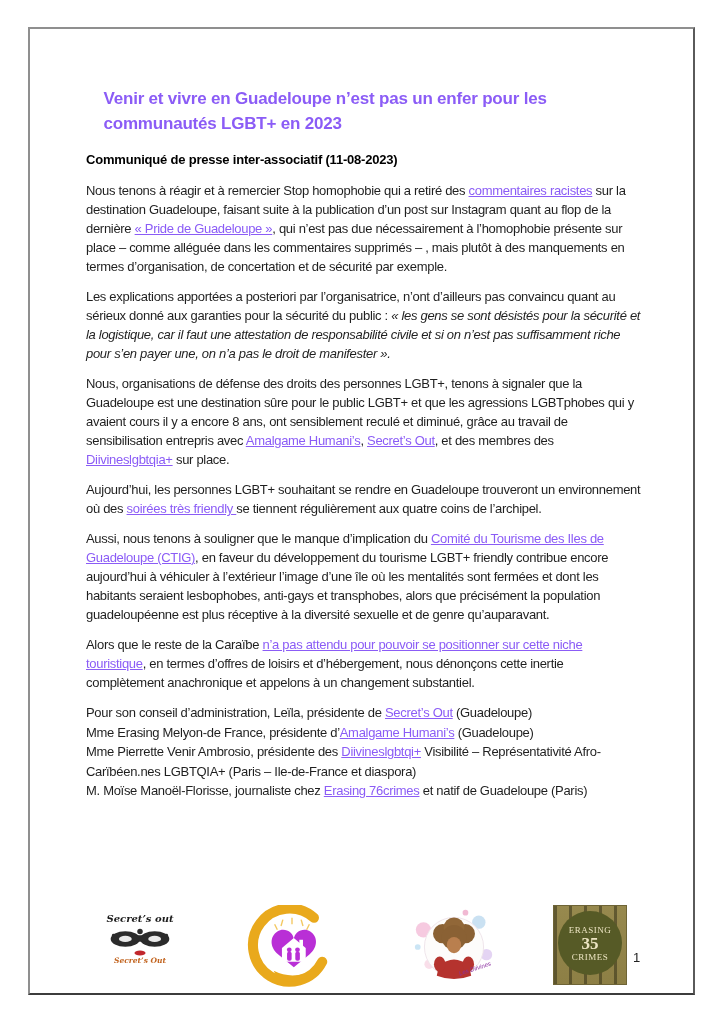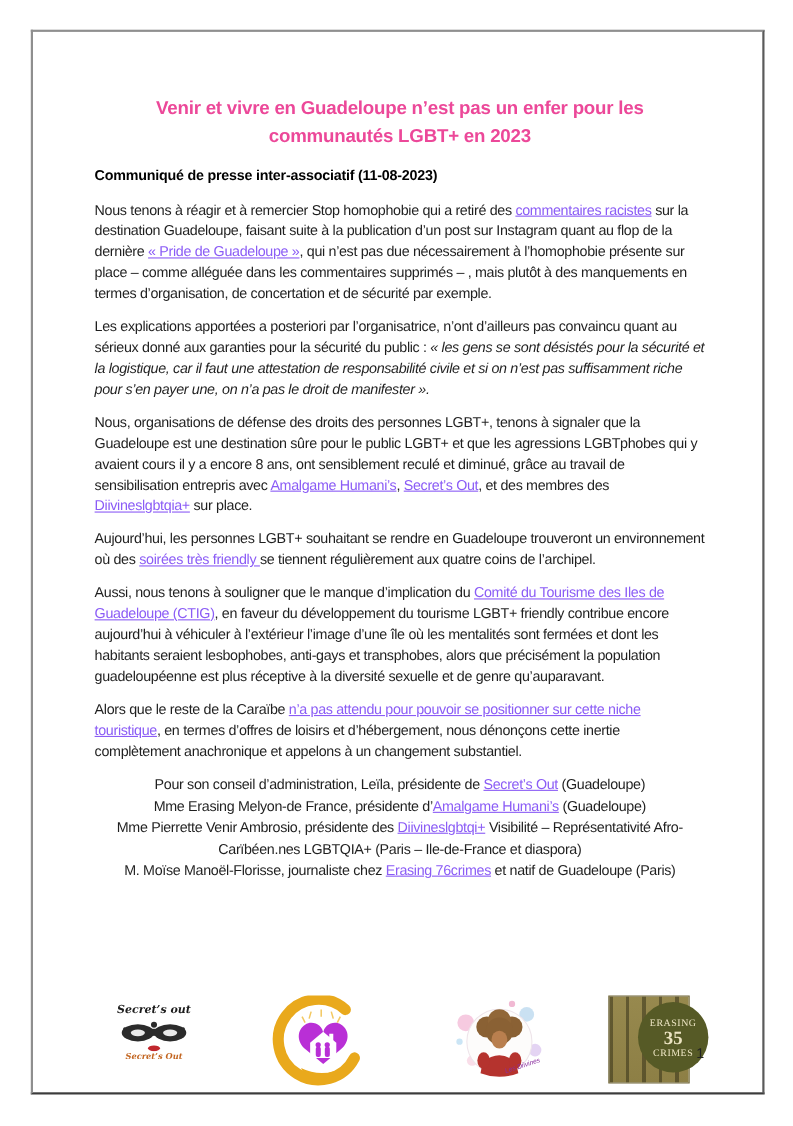--- a/index.html
+++ b/index.html
@@ -6,34 +6,34 @@
   body{width:721px;height:1024px;position:relative;font-family:"Liberation Sans",sans-serif;color:#1f1f1f;}
   .page{
     position:absolute;left:28px;top:27px;width:663px;height:964px;
     background:#ffffff;
     border:2px solid #8f8f8f;
     border-right-color:#5a5a5a;border-bottom-color:#3c3c3c;
     box-sizing:content-box;overflow:hidden;
   }
   .content{padding:0 52px 0 56px;}
   h1{
-    margin:57px 0 14px;padding:0;text-align:center;
-    font-size:17px;line-height:25px;font-weight:bold;color:#ec4899;
+    margin:57px 0 14px;padding:0;
+    font-size:17px;line-height:25px;font-weight:bold;color:#8b5cf6;
     letter-spacing:-0.2px;max-width:520px;margin-left:auto;margin-right:auto;
   }
   h2{
     margin:0 0 12px;padding:0;font-size:13px;line-height:19px;font-weight:bold;color:#000000;
     letter-spacing:-0.2px;
   }
   #paragraphs p{margin:0 0 11px;font-size:13px;line-height:19px;letter-spacing:-0.3px;}
   h3{
     margin:3px 0 12px;padding:0;font-size:13px;line-height:19px;font-weight:bold;color:#151515;
     letter-spacing:-0.2px;
   }
-  #signatories p{margin:0;font-size:13px;line-height:19.5px;letter-spacing:-0.3px;text-align:center;}
+  #signatories p{margin:0;font-size:13px;line-height:19.5px;letter-spacing:-0.3px;}
   .link{color:#8b5cf6;cursor:pointer;}
   .italic{font-style:italic;}
   .plain{font-style:normal;}
 
   
   .logos{position:absolute;left:0;top:876px;width:663px;height:86px;}
   .logo{position:absolute;top:0;}
 
   
   .logo-secrets{left:58px;width:104px;text-align:center;}
@@ -52,21 +52,21 @@
   .logo-erasing{
     left:523px;width:74px;height:80px;position:absolute;
     background:
       repeating-linear-gradient(90deg, rgba(45,42,20,0.50) 0 3px, rgba(0,0,0,0) 3px 15px),
       linear-gradient(#97894e,#8d7f45);
     border:1px solid #6e6436;box-sizing:border-box;
   }
   .er-circle{
     position:absolute;left:4px;top:5px;width:64px;height:64px;border-radius:50%;
     background:#565a26;display:flex;flex-direction:column;align-items:center;justify-content:center;
-    font-family:"Liberation Serif",serif;color:#ece4c2;text-align:center;margin-left:22px;
+    font-family:"Liberation Serif",serif;color:#ece4c2;text-align:center;
   }
   .er-l1,.er-l3{font-size:9px;letter-spacing:0.5px;line-height:10px;}
   .er-l2{font-size:17px;font-weight:bold;line-height:17px;}
 
   .pagenum{position:absolute;left:603px;top:921px;font-size:13px;color:#222;}
 </style>
 </head>
 <body>
 
 <div class="page">

